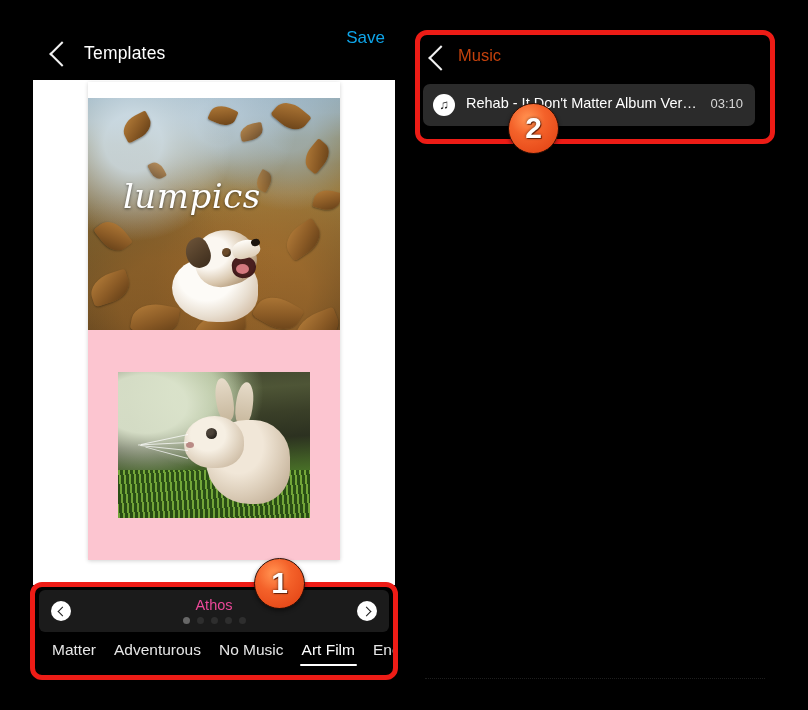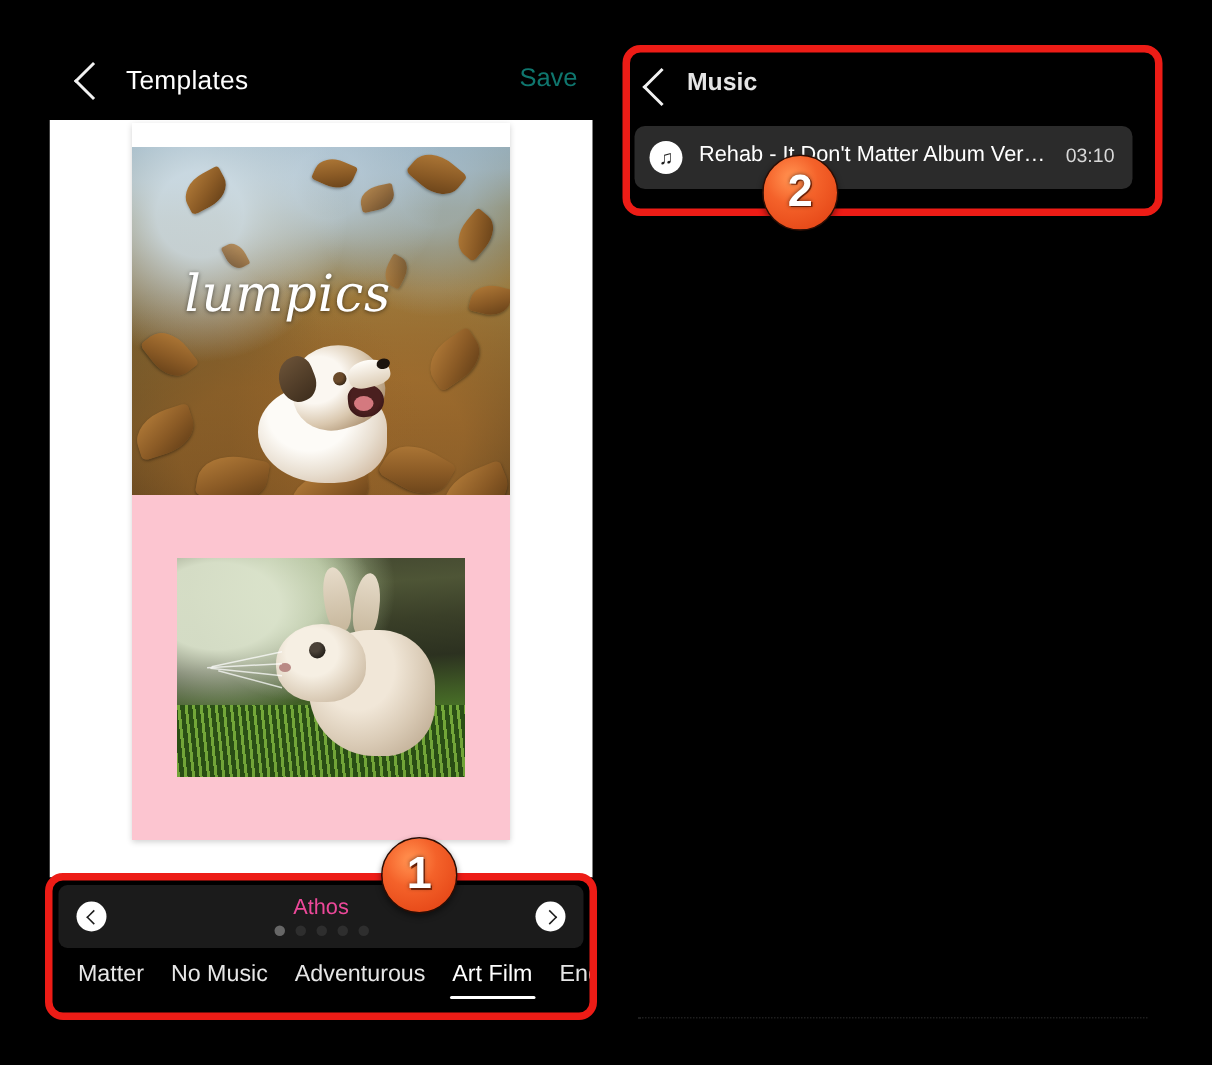--- a/index.html
+++ b/index.html
@@ -51,23 +51,23 @@
     position: absolute;
     left: 51px;
     top: 43px;
     font-size: 17.5px;
     color: #ffffff;
     letter-spacing: .2px;
   }
   #tpl-save {
     position: absolute;
     right: 10px;
-    top: 42px;
+    top: 28px;
     font-size: 17px;
-    color: #0f766e;
+    color: #0ea5e9;
   }
 
   
   #canvas-area {
     position: absolute;
     left: 0;
     top: 80px;
     width: 362px;
     height: 505px;
     background: #ffffff;
@@ -399,23 +399,22 @@
     width: 350px; height: 45px;
   }
   #music-back {
     left: 12px;
     top: 14px;
   }
   #music-title {
     position: absolute;
     left: 38px;
     top: 11px;
-    color: #e5e5e5;
+    color: #c2410c;
     font-size: 16.5px;
-    font-weight: bold;
   }
   #track-row {
     position: absolute;
     left: 3px;
     top: 49px;
     width: 332px;
     height: 42px;
     background: #2b2b2b;
     border-radius: 7px;
   }
@@ -560,22 +559,22 @@
         <span class="dot active"></span>
         <span class="dot"></span>
         <span class="dot"></span>
         <span class="dot"></span>
         <span class="dot"></span>
       </div>
     </div>
 
     <div id="tab-strip">
       <span class="tab-item">Matter</span>
+      <span class="tab-item">Adventurous</span>
       <span class="tab-item">No Music</span>
-      <span class="tab-item">Adventurous</span>
       <span class="tab-item active">Art Film</span>
       <span class="tab-item">Energetic</span>
     </div>
   </div>
 </div>
 
 <div id="right-panel">
   <div id="music-topbar">
     <span class="back-chevron" id="music-back"></span>
     <span id="music-title">Music</span>

